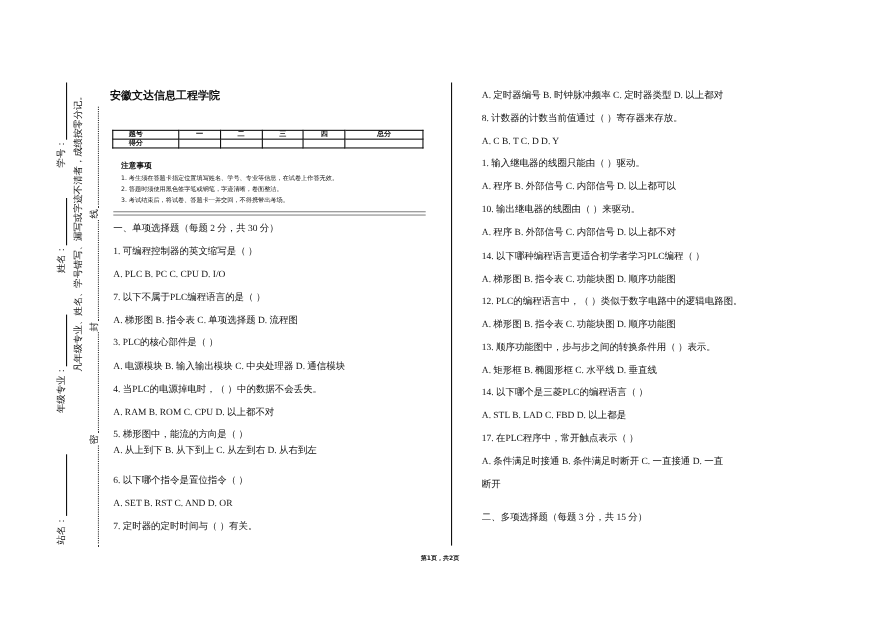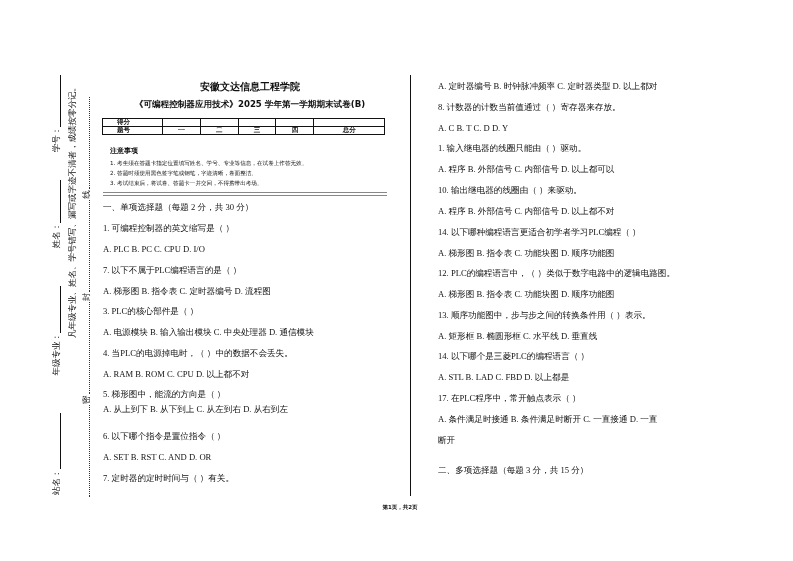--- a/index.html
+++ b/index.html
@@ -12,21 +12,21 @@
           white-space:nowrap; font-size:8.5px; line-height:12px; }
   .vcol-info { left:50px; top:495px; width:420px; display:flex; align-items:center; }
   .vcol-info .lbl { font-family:"DejaVu Sans", sans-serif; font-size:8.5px; }
   .vcol-info .uline { display:inline-block; border-bottom:1px solid #111; height:9px; }
   .vcol-warn { left:66px; top:338px; font-family:"DejaVu Sans", sans-serif; font-size:8.5px; }
   .vcol-seal { left:80px; top:497px; width:400px; display:flex; align-items:center; }
   .vcol-seal .dots { flex:1; border-bottom:1px dotted #333; height:6px; }
   .vcol-seal .seal-char { font-family:"DejaVu Sans", sans-serif; font-size:8.5px; padding:0 1px; }
 
   
-  .school { position:absolute; left:100px; top:80px; width:300px; text-align:center;
+  .school { position:absolute; left:100px; top:80px; width:300px; 
             font-family:"DejaVu Sans", sans-serif; font-weight:bold; font-size:10px; }
   .exam-title { position:absolute; left:100px; top:99px; width:300px; text-align:center;
                 font-family:"DejaVu Sans", sans-serif; font-weight:bold; font-size:8.6px; white-space:nowrap; }
 
   .score-table { position:absolute; left:102px; top:118px; width:283px; border-collapse:collapse;
                  font-family:"DejaVu Sans", sans-serif; font-size:6.5px; font-weight:bold; }
   .score-table td { border:1px solid #111; height:7px; padding:0; text-align:center; line-height:7px; }
   .score-table td:first-child { text-align:left; padding-left:14px; }
 
   .notes { position:absolute; left:110px; top:146px; width:290px; font-family:"DejaVu Sans", sans-serif; }
@@ -70,58 +70,57 @@
     <span class="dots"></span>
     <span class="seal-char">密</span>
     <span class="dots"></span>
     <span class="seal-char">封</span>
     <span class="dots"></span>
     <span class="seal-char">线</span>
     <span class="dots"></span>
   </div>
 
   <div class="school">安徽文达信息工程学院</div>
-  <div class="exam-title">《可编程控制器应用技术》2025  学年第一学期期末试卷(B)</div>
 
   <table class="score-table">
     <tbody>
         <tr>
+      <td style="width:45px">题号</td>
+      <td>一</td>
+      <td>二</td>
+      <td>三</td>
+      <td>四</td>
+      <td>总分</td>
+    </tr>
+    <tr>
       <td>得分</td>
       <td></td>
       <td></td>
       <td></td>
       <td></td>
       <td></td>
-    </tr>
-    <tr>
-      <td style="width:45px">题号</td>
-      <td>一</td>
-      <td>二</td>
-      <td>三</td>
-      <td>四</td>
-      <td>总分</td>
     </tr>
   </tbody>
     </table>
 
   <div class="notes">
     <div class="notes-title">注意事项</div>
     <div class="notes-item">1.   考生须在答题卡指定位置填写姓名、学号、专业等信息，在试卷上作答无效。</div>
     <div class="notes-item">2.   答题时须使用黑色签字笔或钢笔，字迹清晰，卷面整洁。</div>
     <div class="notes-item">3.   考试结束后，将试卷、答题卡一并交回，不得携带出考场。</div>
   </div>
 
   <div class="dbl-rule"></div>
 
   <div class="col" style="left:103px; top:0; width:300px;">
     <div class="line section-h" style="top:202px">一、单项选择题（每题 2 分，共 30 分）</div>
     <div class="line" style="top:223px">1. 可编程控制器的英文缩写是（   ）</div>
     <div class="line" style="top:244px">A. PLC  B. PC  C. CPU  D. I/O</div>
     <div class="line" style="top:265px">7. 以下不属于PLC编程语言的是（   ）</div>
-    <div class="line" style="top:286px">A. 梯形图  B. 指令表  C. 定时器编号  D. 流程图</div>
+    <div class="line" style="top:286px">A. 梯形图  B. 指令表  C. 单项选择题  D. 流程图</div>
     <div class="line" style="top:306px">3. PLC的核心部件是（   ）</div>
     <div class="line" style="top:327px">A. 电源模块  B. 输入输出模块  C. 中央处理器  D. 通信模块</div>
     <div class="line" style="top:348px">4. 当PLC的电源掉电时，（   ）中的数据不会丢失。</div>
     <div class="line" style="top:369px">A. RAM  B. ROM  C. CPU  D. 以上都不对</div>
     <div class="line" style="top:389px">5. 梯形图中，能流的方向是（   ）</div>
     <div class="line" style="top:404px">A. 从上到下  B. 从下到上  C. 从左到右  D. 从右到左</div>
     <div class="line" style="top:431px">6. 以下哪个指令是置位指令（   ）</div>
     <div class="line" style="top:452px">A. SET  B. RST  C. AND  D. OR</div>
     <div class="line" style="top:473px">7. 定时器的定时时间与（   ）有关。</div>
   </div>

